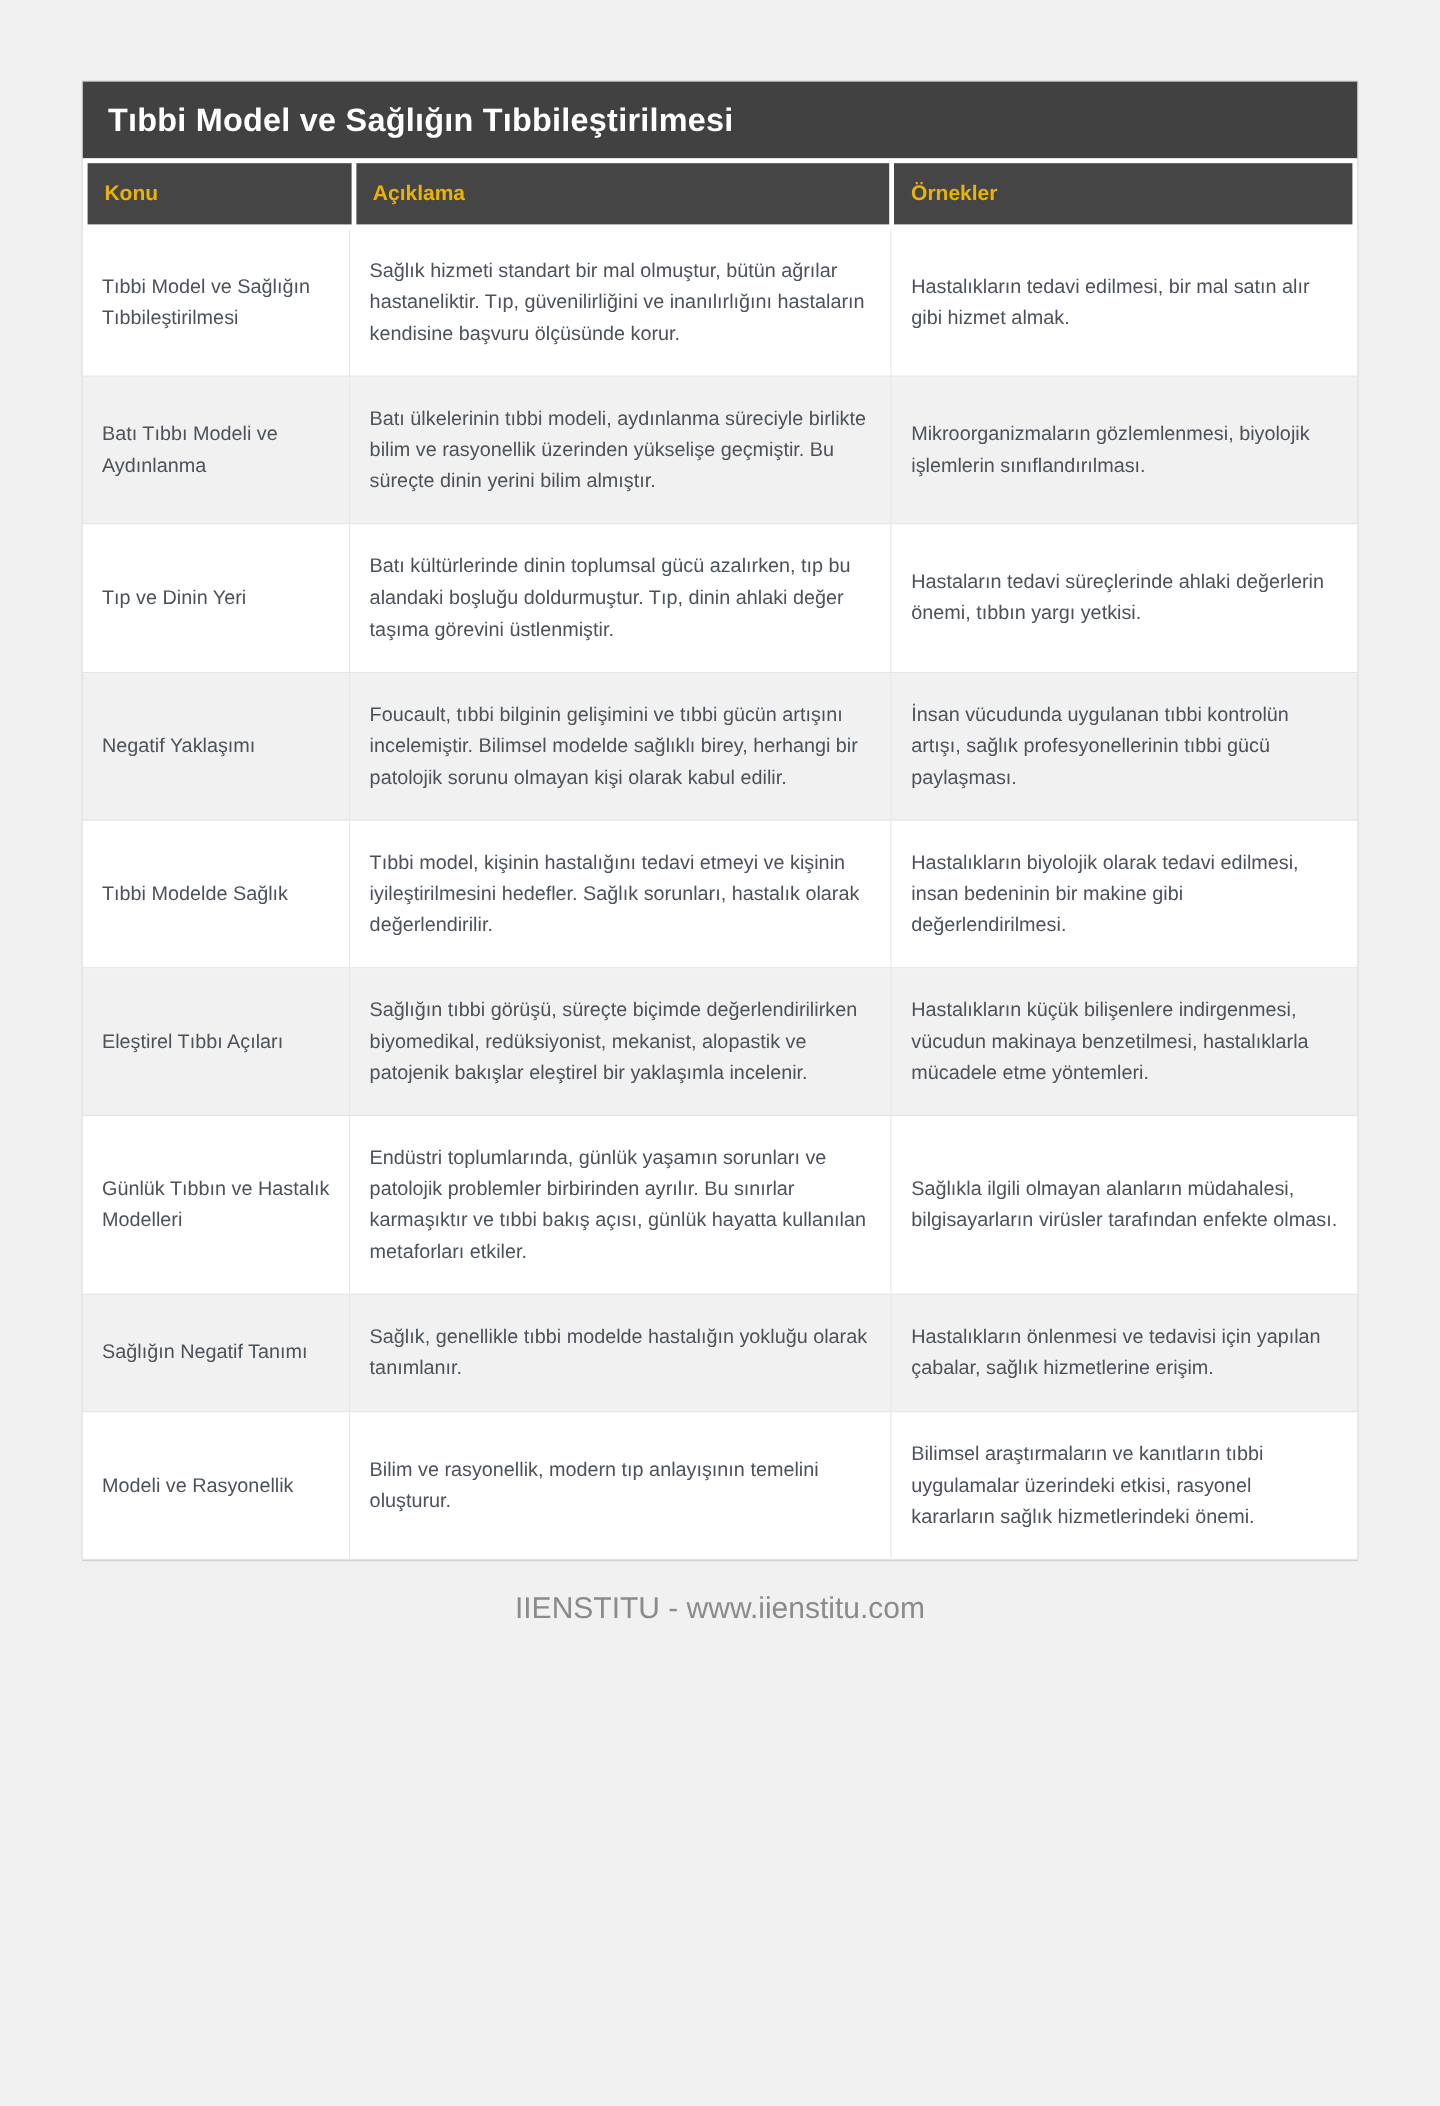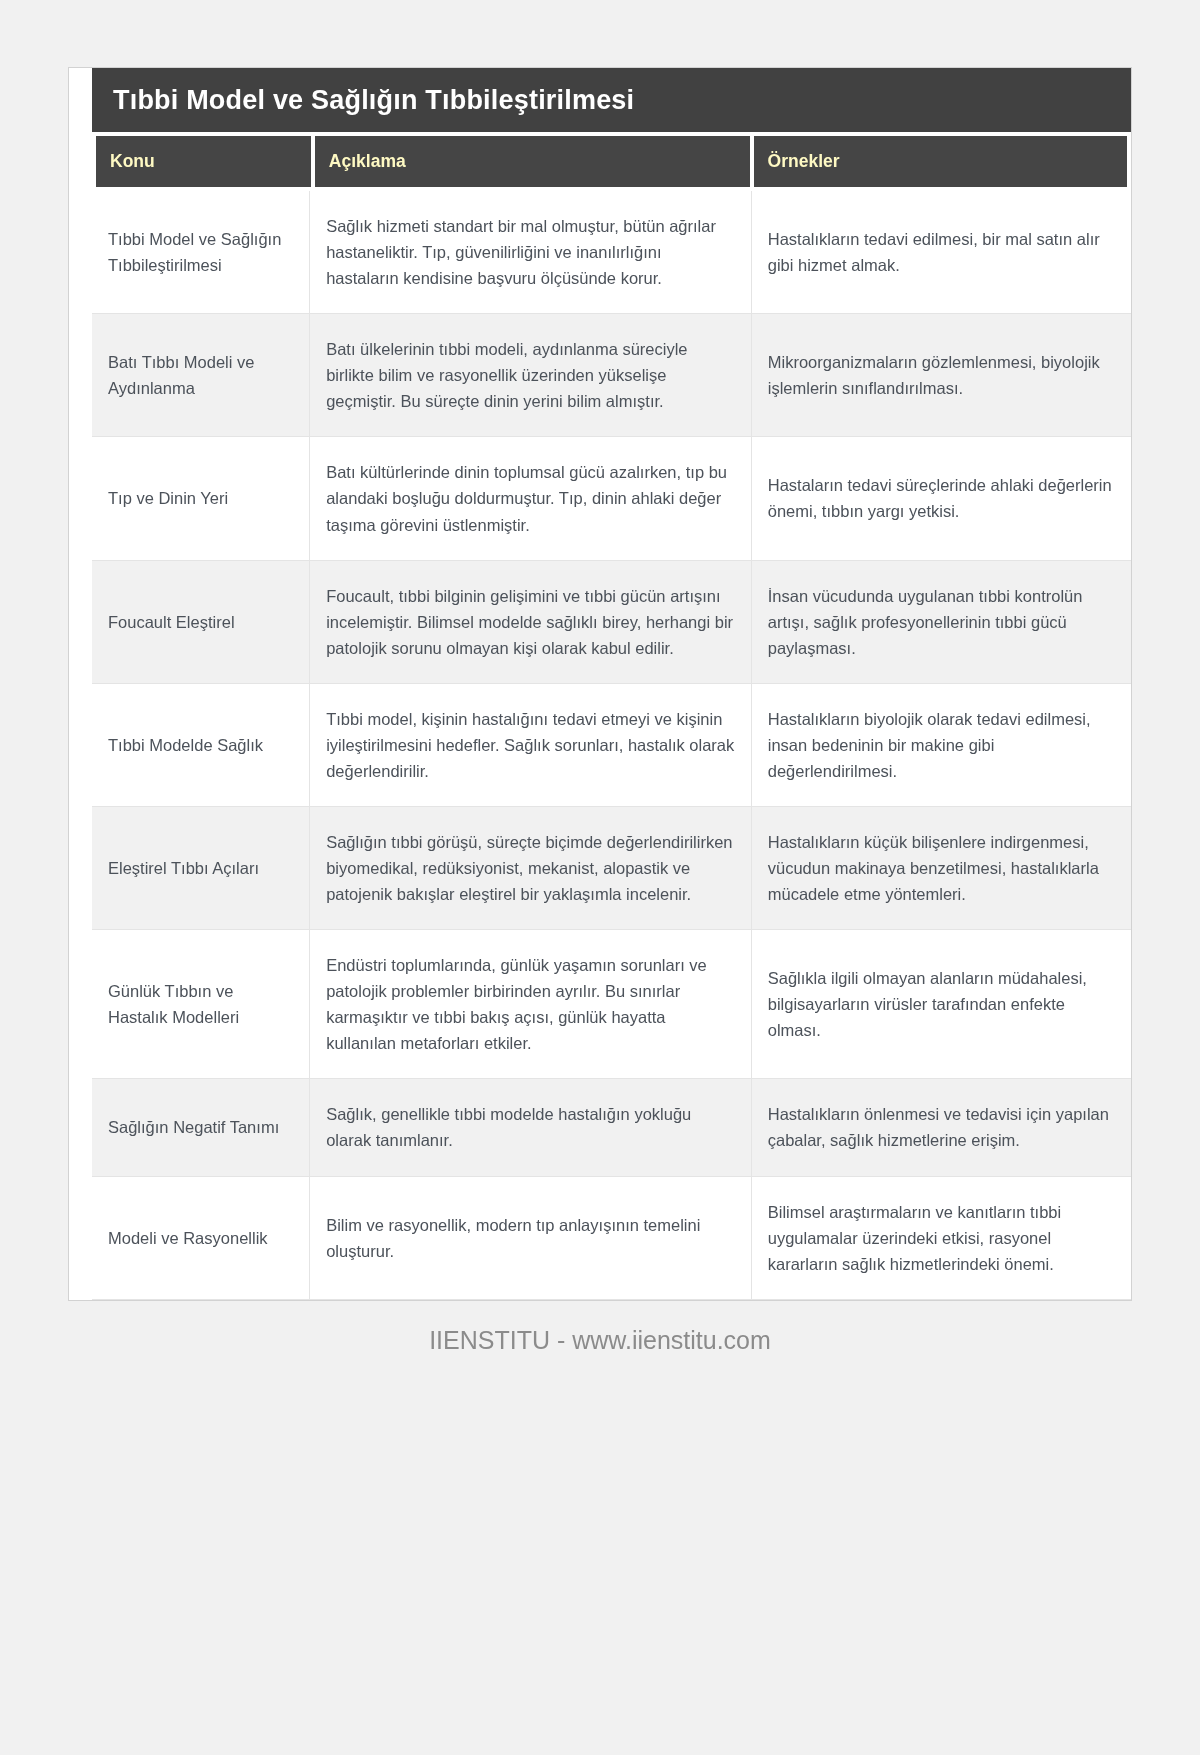--- a/index.html
+++ b/index.html
@@ -8,21 +8,20 @@
     height: 1755px;
     overflow: hidden;
     background: #f1f1f1;
     font-family: "Liberation Sans", sans-serif;
   }
   .card {
     width: 1064px;
     margin: 67px auto 0 auto;
     background: #ffffff;
     border: 1px solid #d2d2d2;
-    padding-left: 23px;
   }
   .card-title {
     background: #414141;
     color: #ffffff;
     font-size: 27px;
     font-weight: bold;
     padding: 17px 21px 16px 21px;
     letter-spacing: 0.2px;
   }
   .htable {
@@ -42,21 +41,21 @@
     background: #ffffff;
   }
   .trow { display: table-row; }
   .tcell {
     display: table-cell;
     vertical-align: middle;
     text-align: left;
   }
   .hcell {
     background: #454545;
-    color: #fef9c3;
+    color: #eab308;
     font-size: 17.5px;
     font-weight: bold;
     padding: 15px 14px;
   }
   .col-1 { width: 21%; }
   .col-2 { width: 42.5%; }
   .col-3 { width: 36.5%; }
   .bcell {
     color: #4c525a;
     font-size: 16.5px;
@@ -98,21 +97,21 @@
       <div class="tcell bcell sep col-1">Batı Tıbbı Modeli ve Aydınlanma</div>
       <div class="tcell bcell sep col-2">Batı ülkelerinin tıbbi modeli, aydınlanma süreciyle birlikte bilim ve rasyonellik üzerinden yükselişe geçmiştir. Bu süreçte dinin yerini bilim almıştır.</div>
       <div class="tcell bcell col-3">Mikroorganizmaların gözlemlenmesi, biyolojik işlemlerin sınıflandırılması.</div>
     </div>
     <div class="trow">
       <div class="tcell bcell sep col-1">Tıp ve Dinin Yeri</div>
       <div class="tcell bcell sep col-2">Batı kültürlerinde dinin toplumsal gücü azalırken, tıp bu alandaki boşluğu doldurmuştur. Tıp, dinin ahlaki değer taşıma görevini üstlenmiştir.</div>
       <div class="tcell bcell col-3">Hastaların tedavi süreçlerinde ahlaki değerlerin önemi, tıbbın yargı yetkisi.</div>
     </div>
     <div class="trow">
-      <div class="tcell bcell sep col-1">Foucault Eleştirel</div>
+      <div class="tcell bcell sep col-1">Negatif Yaklaşımı</div>
       <div class="tcell bcell sep col-2">Foucault, tıbbi bilginin gelişimini ve tıbbi gücün artışını incelemiştir. Bilimsel modelde sağlıklı birey, herhangi bir patolojik sorunu olmayan kişi olarak kabul edilir.</div>
       <div class="tcell bcell col-3">İnsan vücudunda uygulanan tıbbi kontrolün artışı, sağlık profesyonellerinin tıbbi gücü paylaşması.</div>
     </div>
     <div class="trow">
       <div class="tcell bcell sep col-1">Tıbbi Modelde Sağlık</div>
       <div class="tcell bcell sep col-2">Tıbbi model, kişinin hastalığını tedavi etmeyi ve kişinin iyileştirilmesini hedefler. Sağlık sorunları, hastalık olarak değerlendirilir.</div>
       <div class="tcell bcell col-3">Hastalıkların biyolojik olarak tedavi edilmesi, insan bedeninin bir makine gibi değerlendirilmesi.</div>
     </div>
     <div class="trow">
       <div class="tcell bcell sep col-1">Eleştirel Tıbbı Açıları</div>

